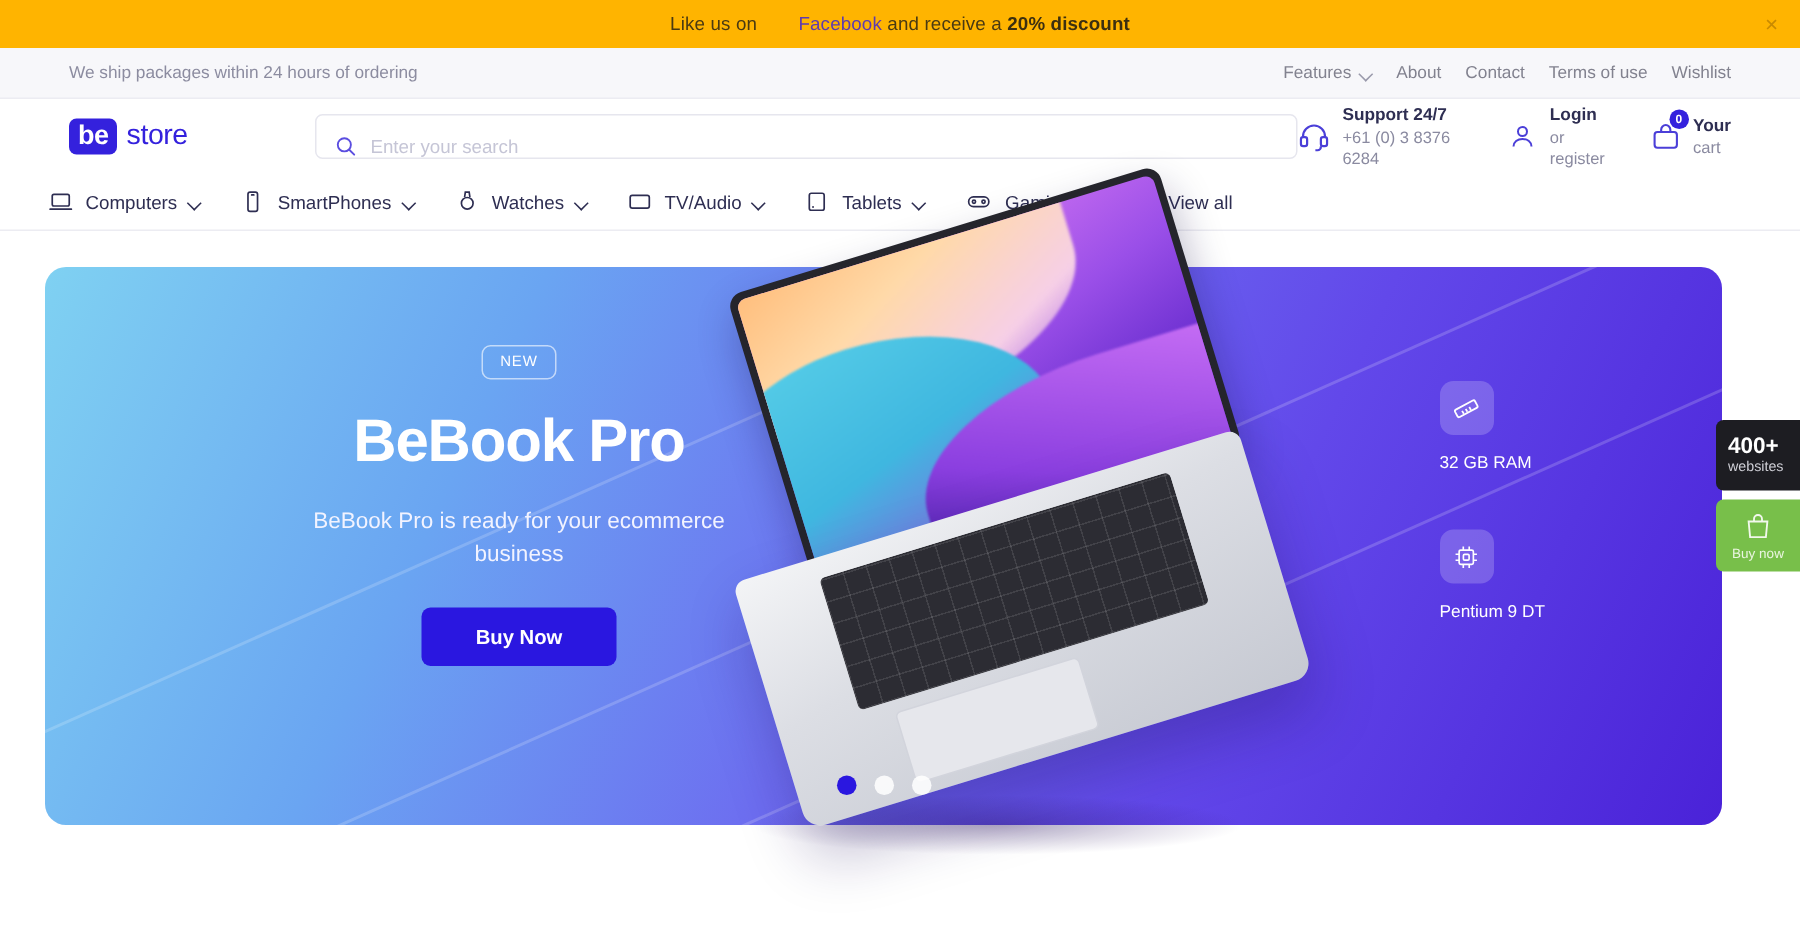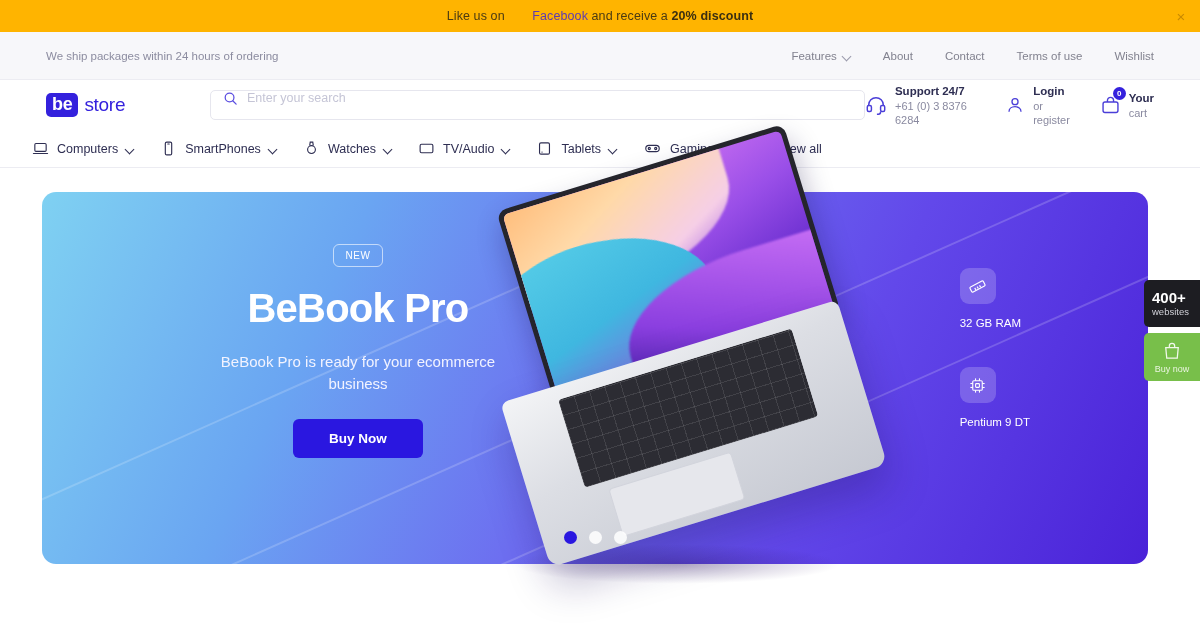--- a/index.html
+++ b/index.html
@@ -20,25 +20,25 @@
   .promo-text .fb { color:#5e3bb0;margin-left:24px; }
   .promo-text b { font-weight:bold; color:#3c2f10; }
   .promo-close {
     position:absolute; right:10px; top:50%; transform:translateY(-50%);
     width:18px; height:18px; display:flex; align-items:center; justify-content:center;
     color:#c98a00; font-size:15px; line-height:1; cursor:pointer;
   }
 
   
   .topbar {
-    height:48px; background:#f7f7fa; border-bottom:1px solid #ececf2;
+    height:34px; background:#f7f7fa; border-bottom:1px solid #ececf2;
     display:flex; align-items:center; padding:0 46px; justify-content:space-between;
   }
   .ship-note { font-size:11.5px; color:#8c8ca0; }
-  .topnav { display:flex; align-items:center; gap:32px; }
+  .topnav { display:flex; align-items:center; gap:16px; }
   .topnav a {
     font-size:11.5px; color:#82828f; text-decoration:none;
     display:flex; align-items:center; gap:6px; cursor:pointer;
   }
   .caret { width:8px; height:8px; display:inline-block; position:relative; }
   .caret:before{
     content:""; position:absolute; left:0; top:1px; width:6px; height:6px;
     border-right:1.3px solid #9a9aab; border-bottom:1.3px solid #9a9aab;
     transform:rotate(45deg);
   }
@@ -49,21 +49,21 @@
   }
   .logo { display:flex; align-items:center; gap:6px; width:130px; cursor:pointer; }
   .logo-be {
     background:#3421dd; color:#fff; font-weight:bold; font-size:18px;
     border-radius:5px; padding:1px 6px 3px 6px; line-height:20px; letter-spacing:-.3px;
   }
   .logo-store { color:#3421dd; font-weight:normal; font-size:19px; letter-spacing:-.3px; }
 
   .searchbox {
     flex:0 0 655px; height:30px; border:1px solid #e6e6ee; border-radius:5px;
-    display:flex; align-items:flex-start; gap:9px; padding:0 12px; margin-left:44px;
+    display:flex; align-items:flex-end; gap:9px; padding:0 12px; margin-left:44px;
     background:#fff; cursor:text;
   }
   .search-input {
     border:none; outline:none; font-size:12.5px; color:#b9b9cb; width:100%;
     font-family:"Liberation Sans", sans-serif; background:transparent;
   }
   .search-input::placeholder { color:#c5c5d6; }
 
   .head-actions { display:flex; align-items:center; margin-left:auto; gap:26px; }
   .haction { display:flex; align-items:center; gap:8px; cursor:pointer; position:relative; }
@@ -81,21 +81,21 @@
     height:38px; display:flex; align-items:center; padding:0 32px; gap:26px;
     border-bottom:1px solid #ececf2;
   }
   .cat {
     display:flex; align-items:center; gap:8px; font-size:12.5px; color:#2e2e52;
     cursor:pointer;
   }
   .cat .caret:before { border-color:#2e2e52; }
 
   
-  .hero-wrap { padding:24px 52px 0 42px; position:relative; }
+  .hero-wrap { padding:24px 52px 0 30px; position:relative; }
   .hero {
     position:relative; height:372px; border-radius:14px; overflow:visible;
     background:linear-gradient(115deg,#7fd1f2 0%,#6aa5f2 26%,#6d6df0 50%,#6248ea 70%,#4a22d8 100%);
   }
   .hero-inner { position:absolute; inset:0; border-radius:14px; overflow:hidden; }
   .hero-streak {
     position:absolute; width:140%; height:2px; background:rgba(255,255,255,.18);
     transform:rotate(-24deg); left:-20%;
   }
 

